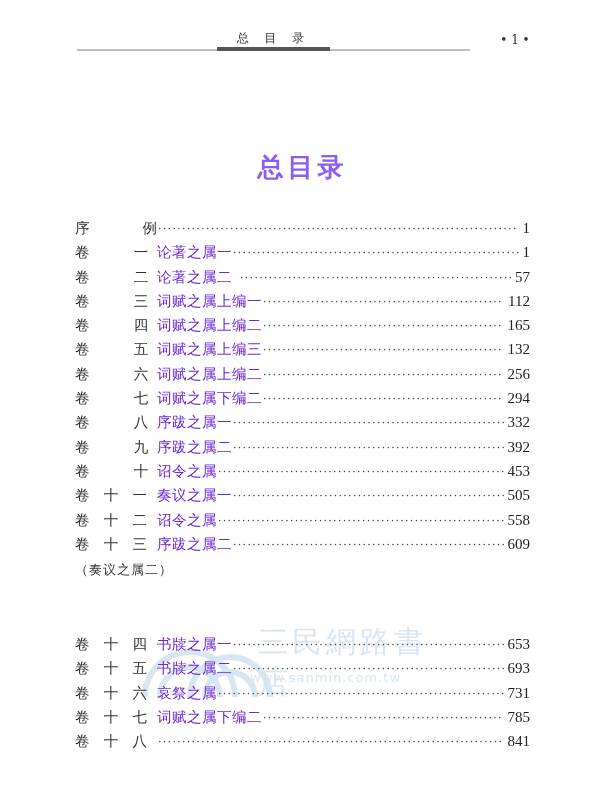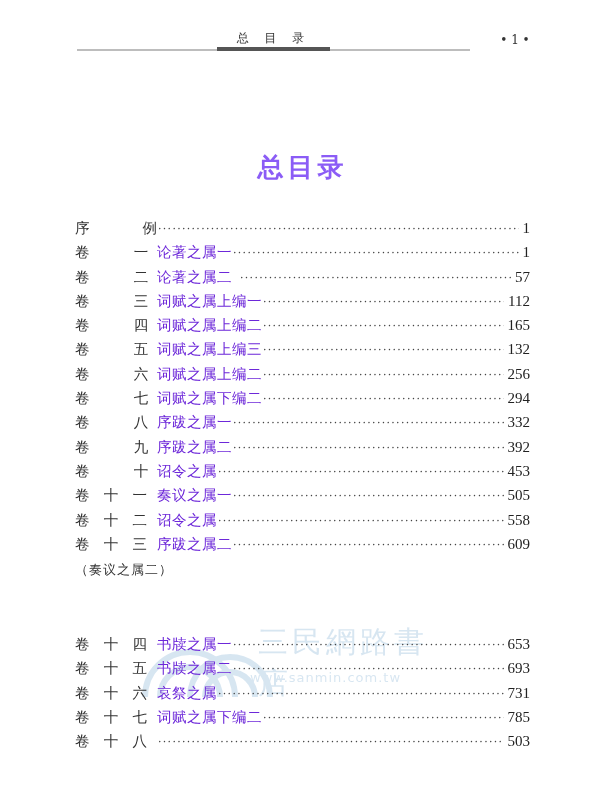--- a/index.html
+++ b/index.html
@@ -339,15 +339,15 @@
     <span class="dots"></span>
     <span class="page-num">785</span>
   </div>
   <div class="toc-row">
     <span class="vol-label wide" style="width:72px;margin-right:10px">
       <span>卷</span>
       <span>十</span>
       <span>八</span>
     </span>
     <span class="dots"></span>
-    <span class="page-num">503</span>
+    <span class="page-num">841</span>
   </div>
 </div>
 
 </body></html>

